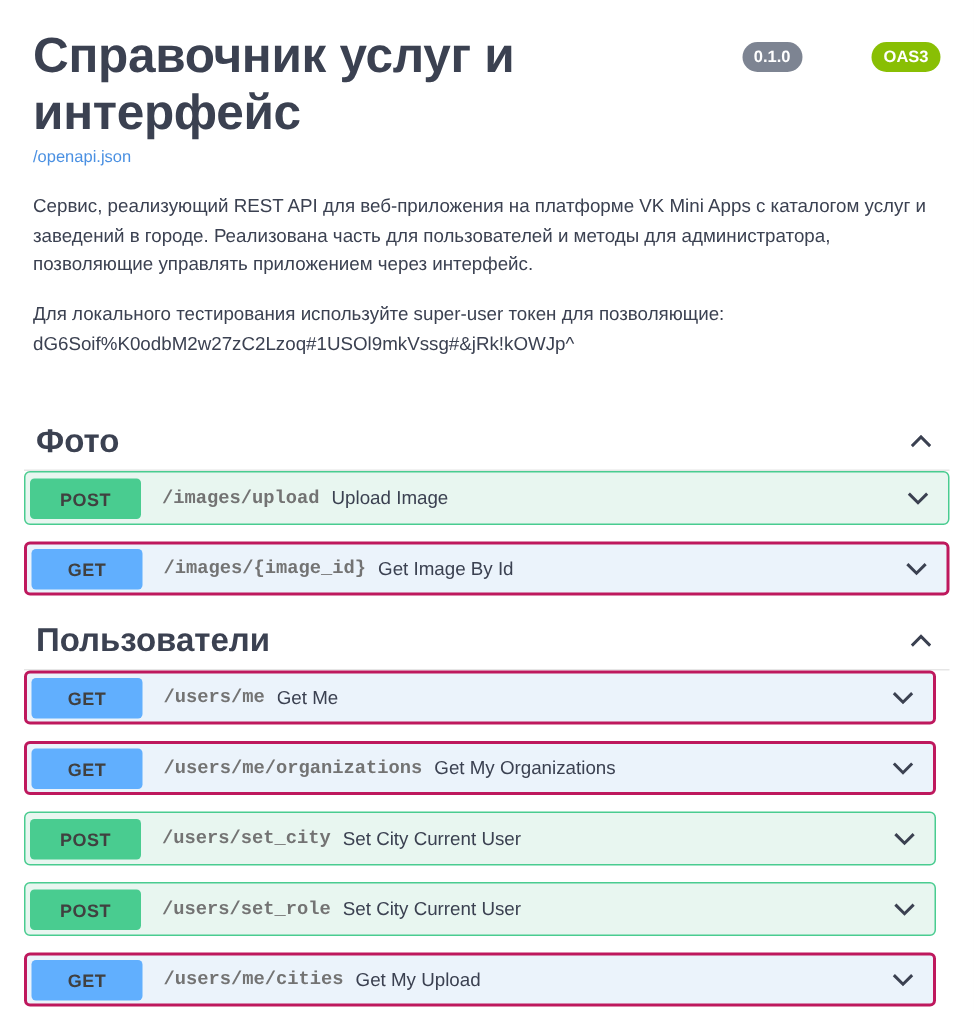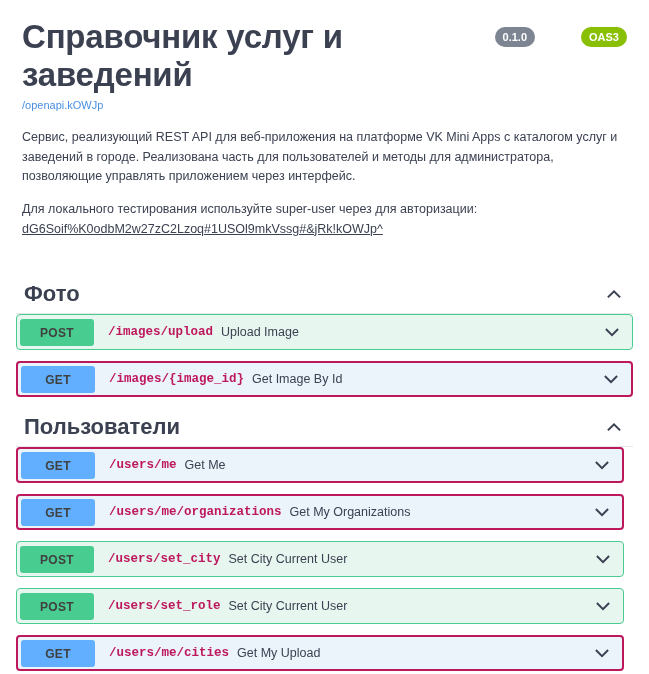--- a/index.html
+++ b/index.html
@@ -83,21 +83,21 @@
 
   .description {
     margin-top: 17px;
     font-size: 12.5px;
     line-height: 1.55;
     color: #3b4151;
     max-width: 600px;
   }
   .description p { margin: 0 0 14px 0; }
   .description p:last-child { margin-bottom: 0; }
-  .token-line { white-space: nowrap; text-decoration: underline; }
+  .token-line { white-space: nowrap; }
 
   
   .sections {
     margin-top: 36px;
     padding: 0 16px 0 16px;
   }
   .tag-section { margin-bottom: 2px; }
 
   .tag-header {
     display: flex;
@@ -157,21 +157,21 @@
     font-family: "Liberation Sans", sans-serif;
     letter-spacing: 0.3px;
     flex: 0 0 auto;
   }
   .method.get  { background: #61affe; }
   .method.post { background: #49cc90; }
 
   .op-path {
     font-family: "Liberation Mono", monospace;
     font-size: 12.5px;
-    color: #be185d;
+    color: #737373;
     font-weight: bold;
     margin-left: 14px;
     white-space: nowrap;
     flex: 0 0 auto;
   }
   .op-summary {
     font-size: 12.5px;
     color: #3b4151;
     margin-left: 8px;
     flex: 1 1 auto;
@@ -189,32 +189,32 @@
   }
   .op-toggle svg { display: block; }
 </style>
 </head>
 <body>
 
 <div class="swagger-page">
 
   <div class="info-block">
     <div class="title-row">
-      <h2 class="api-title">Справочник услуг и заведений</h2>
+      <h2 class="api-title">Справочник услуг и интерфейс</h2>
       <span class="badge-group">
         <span class="version-badge">0.1.0</span>
         <span class="oas-badge">OAS3</span>
       </span>
     </div>
-    <a class="spec-link" href="#">/openapi.kOWJp</a>
+    <a class="spec-link" href="#">/openapi.json</a>
 
     <div class="description">
       <p>Сервис, реализующий REST API для веб-приложения на платформе VK Mini Apps с каталогом услуг и заведений в городе. Реализована часть для пользователей и методы для администратора, позволяющие управлять приложением через интерфейс.</p>
       <p>
-        <span>Для локального тестирования используйте super-user через для авторизации:</span><br>
+        <span>Для локального тестирования используйте super-user токен для позволяющие:</span><br>
         <span class="token-line">dG6Soif%K0odbM2w27zC2Lzoq#1USOl9mkVssg#&amp;jRk!kOWJp^</span>
       </p>
     </div>
   </div>
 
   <div class="sections">
 
     <div class="tag-section">
       <div class="tag-header">
         <span class="tag-name">Фото</span>

